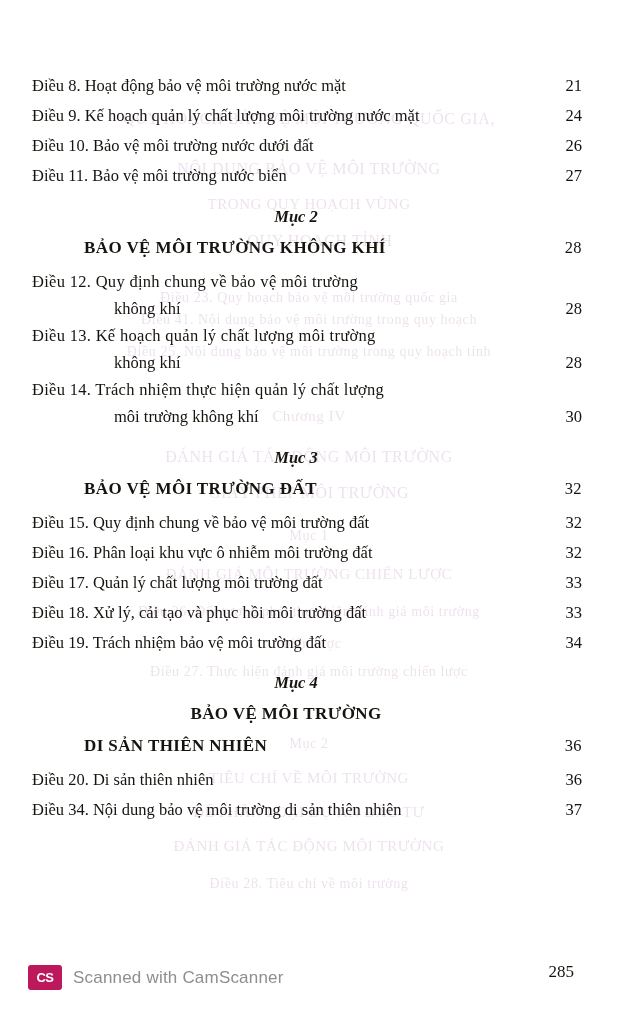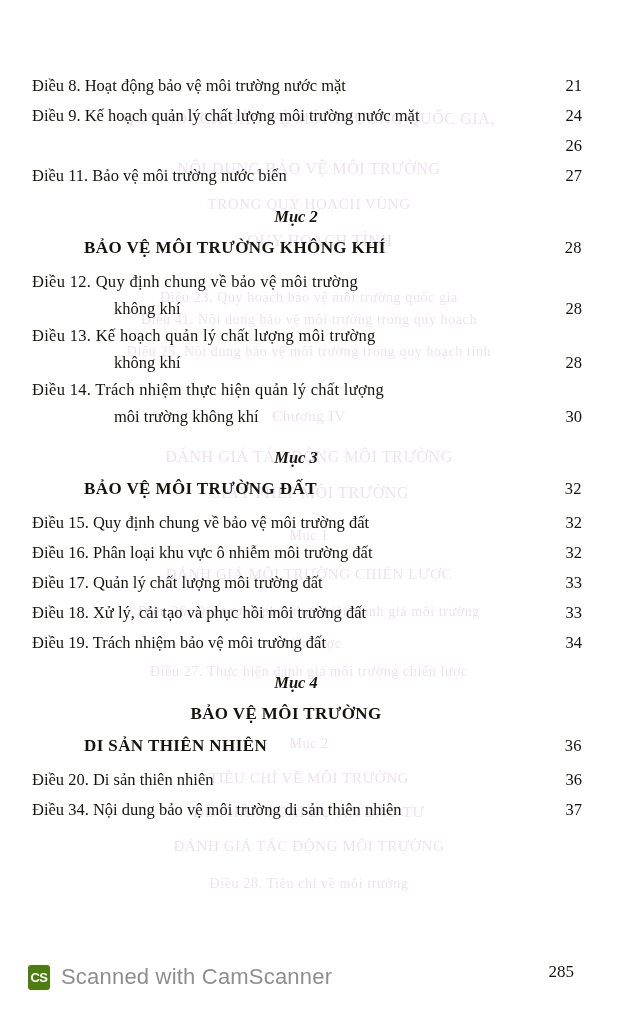--- a/index.html
+++ b/index.html
@@ -139,38 +139,38 @@
   
   .watermark {
     position: absolute;
     left: 28px;
     bottom: 34px;
     display: flex;
     align-items: center;
     z-index: 3;
   }
   .cs-badge {
-    width: 22px;
+    width: 34px;
     height: 25px;
-    background: #4d7c0f;
+    background: #be185d;
     color: #ffffff;
     border-radius: 3px;
     font-family: "Liberation Sans", sans-serif;
     font-size: 13px;
     font-weight: bold;
     display: flex;
     align-items: center;
     justify-content: center;
     letter-spacing: -0.5px;
   }
   .cs-text {
     margin-left: 11px;
     color: #8e8e8e;
     font-family: "Liberation Sans", sans-serif;
-    font-size: 22px;
+    font-size: 17px;
     letter-spacing: 0.2px;
   }
 </style>
 </head>
 <body>
 
 <div class="bleed-layer" id="bleedLayer">
     <div class="bleed" style="top: 110px; font-size: 16px;">QUY HOẠCH BẢO VỆ MÔI TRƯỜNG QUỐC GIA,</div>
     <div class="bleed" style="top: 160px; font-size: 16px;">NỘI DUNG BẢO VỆ MÔI TRƯỜNG</div>
     <div class="bleed" style="top: 196px; font-size: 15px;">TRONG QUY HOẠCH VÙNG</div>
@@ -200,20 +200,21 @@
       <span class="label">Điều 8. Hoạt động bảo vệ môi trường nước mặt</span>
       <span class="filler"></span>
       <span class="pageno">21</span>
     </div>
     <div class="toc-row">
       <span class="label">Điều 9. Kế hoạch quản lý chất lượng môi trường nước mặt</span>
       <span class="filler"></span>
       <span class="pageno">24</span>
     </div>
     <div class="toc-row">
+      <span class="label">Điều 10. Bảo vệ môi trường nước dưới đất</span>
       <span class="filler"></span>
       <span class="pageno">26</span>
     </div>
     <div class="toc-row">
       <span class="label">Điều 11. Bảo vệ môi trường nước biển</span>
       <span class="filler"></span>
       <span class="pageno">27</span>
     </div>
   </div>
 

